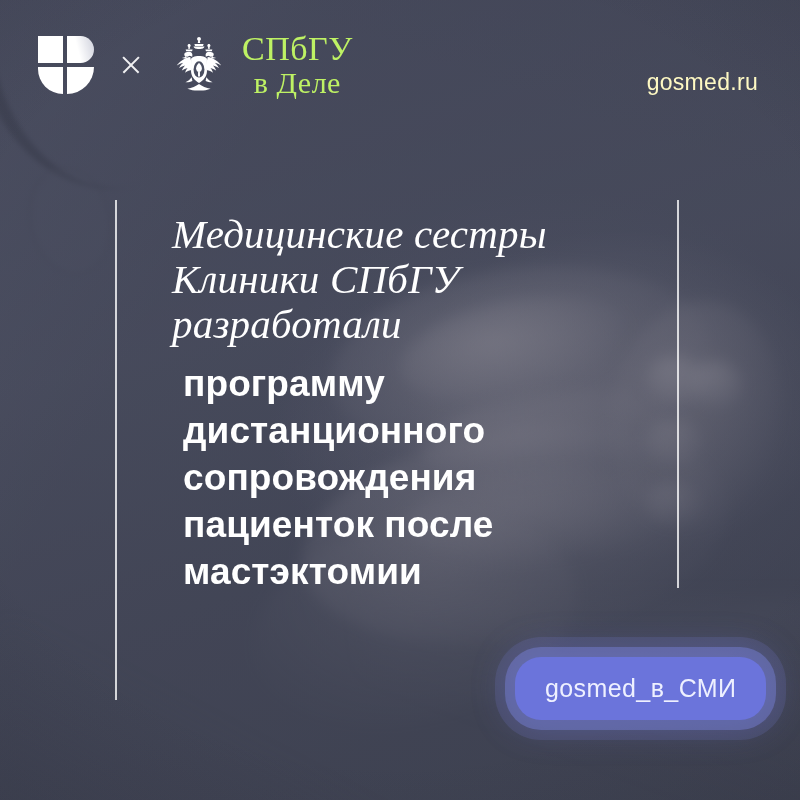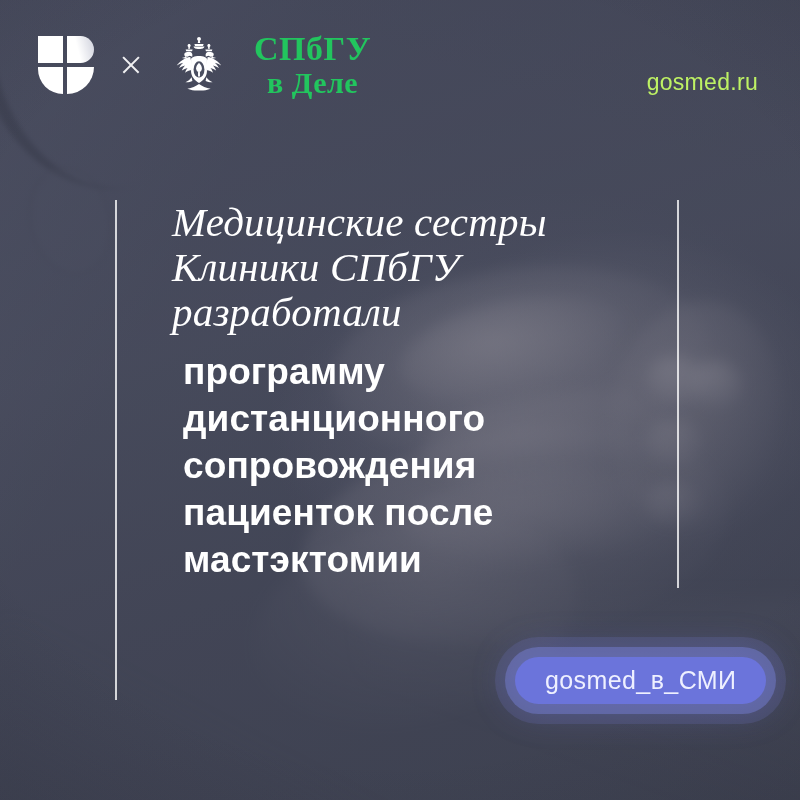--- a/index.html
+++ b/index.html
@@ -190,53 +190,53 @@
     left: 0; top: 10px;
     width: 22px; height: 1.6px;
     background: #fff;
   }
   #brand-x::before { transform: rotate(45deg); }
   #brand-x::after  { transform: rotate(-45deg); }
 
   #spbgu-emblem { flex: none; width: 62px; height: 62px; }
 
   #spbgu-wordmark {
-    margin-left: 24px;
-    color: #22c55e;
+    margin-left: 12px;
+    color: #bef264;
     font-family: "Liberation Serif", "DejaVu Serif", serif;
-    font-weight: bold;
+    font-weight: normal;
     line-height: 0.98;
     letter-spacing: .5px;
   }
   #spbgu-wordmark .l1 { font-size: 34px; display: block; }
   #spbgu-wordmark .l2 { font-size: 30px; display: block; margin-top: 3px; text-align: center; }
 
   #site-url {
     margin-left: auto;
-    color: #bef264;
+    color: #fef9c3;
     font-size: 23px;
     letter-spacing: .3px;
     font-weight: 400;
     margin-top: 35px;
   }
 
   
   .rule {
     position: absolute;
     width: 2px;
     background: rgba(255,255,255,0.78);
   }
   #rule-left  { left: 115px; top: 200px; height: 500px; }
   #rule-right { left: 677px; top: 200px; height: 388px; }
 
   
   #headline {
     position: absolute;
     left: 172px;
-    top: 200px;
+    top: 212px;
     width: 500px;
   }
   #headline .lede {
     display: block;
     color: #ffffff;
     font-family: "Liberation Serif", "DejaVu Serif", serif;
     font-style: italic;
     font-size: 41px;
     line-height: 1.10;
     letter-spacing: .2px;
@@ -252,21 +252,21 @@
     letter-spacing: .1px;
     margin: 11px;
   }
 
   
   #tag-badge {
     position: absolute;
     left: 515px;
     top: 657px;
     height: 39px;
-    padding: 4px 30px;
+    padding: 12px 30px;
     display: flex;
     align-items: center;
     border-radius: 26px;
     background: #6b74db;
     color: #eef0ff;
     font-size: 25px;
     letter-spacing: .4px;
     box-shadow:
       0 0 0 10px rgba(125,133,226,0.42),
       0 0 0 20px rgba(125,133,226,0.16),

